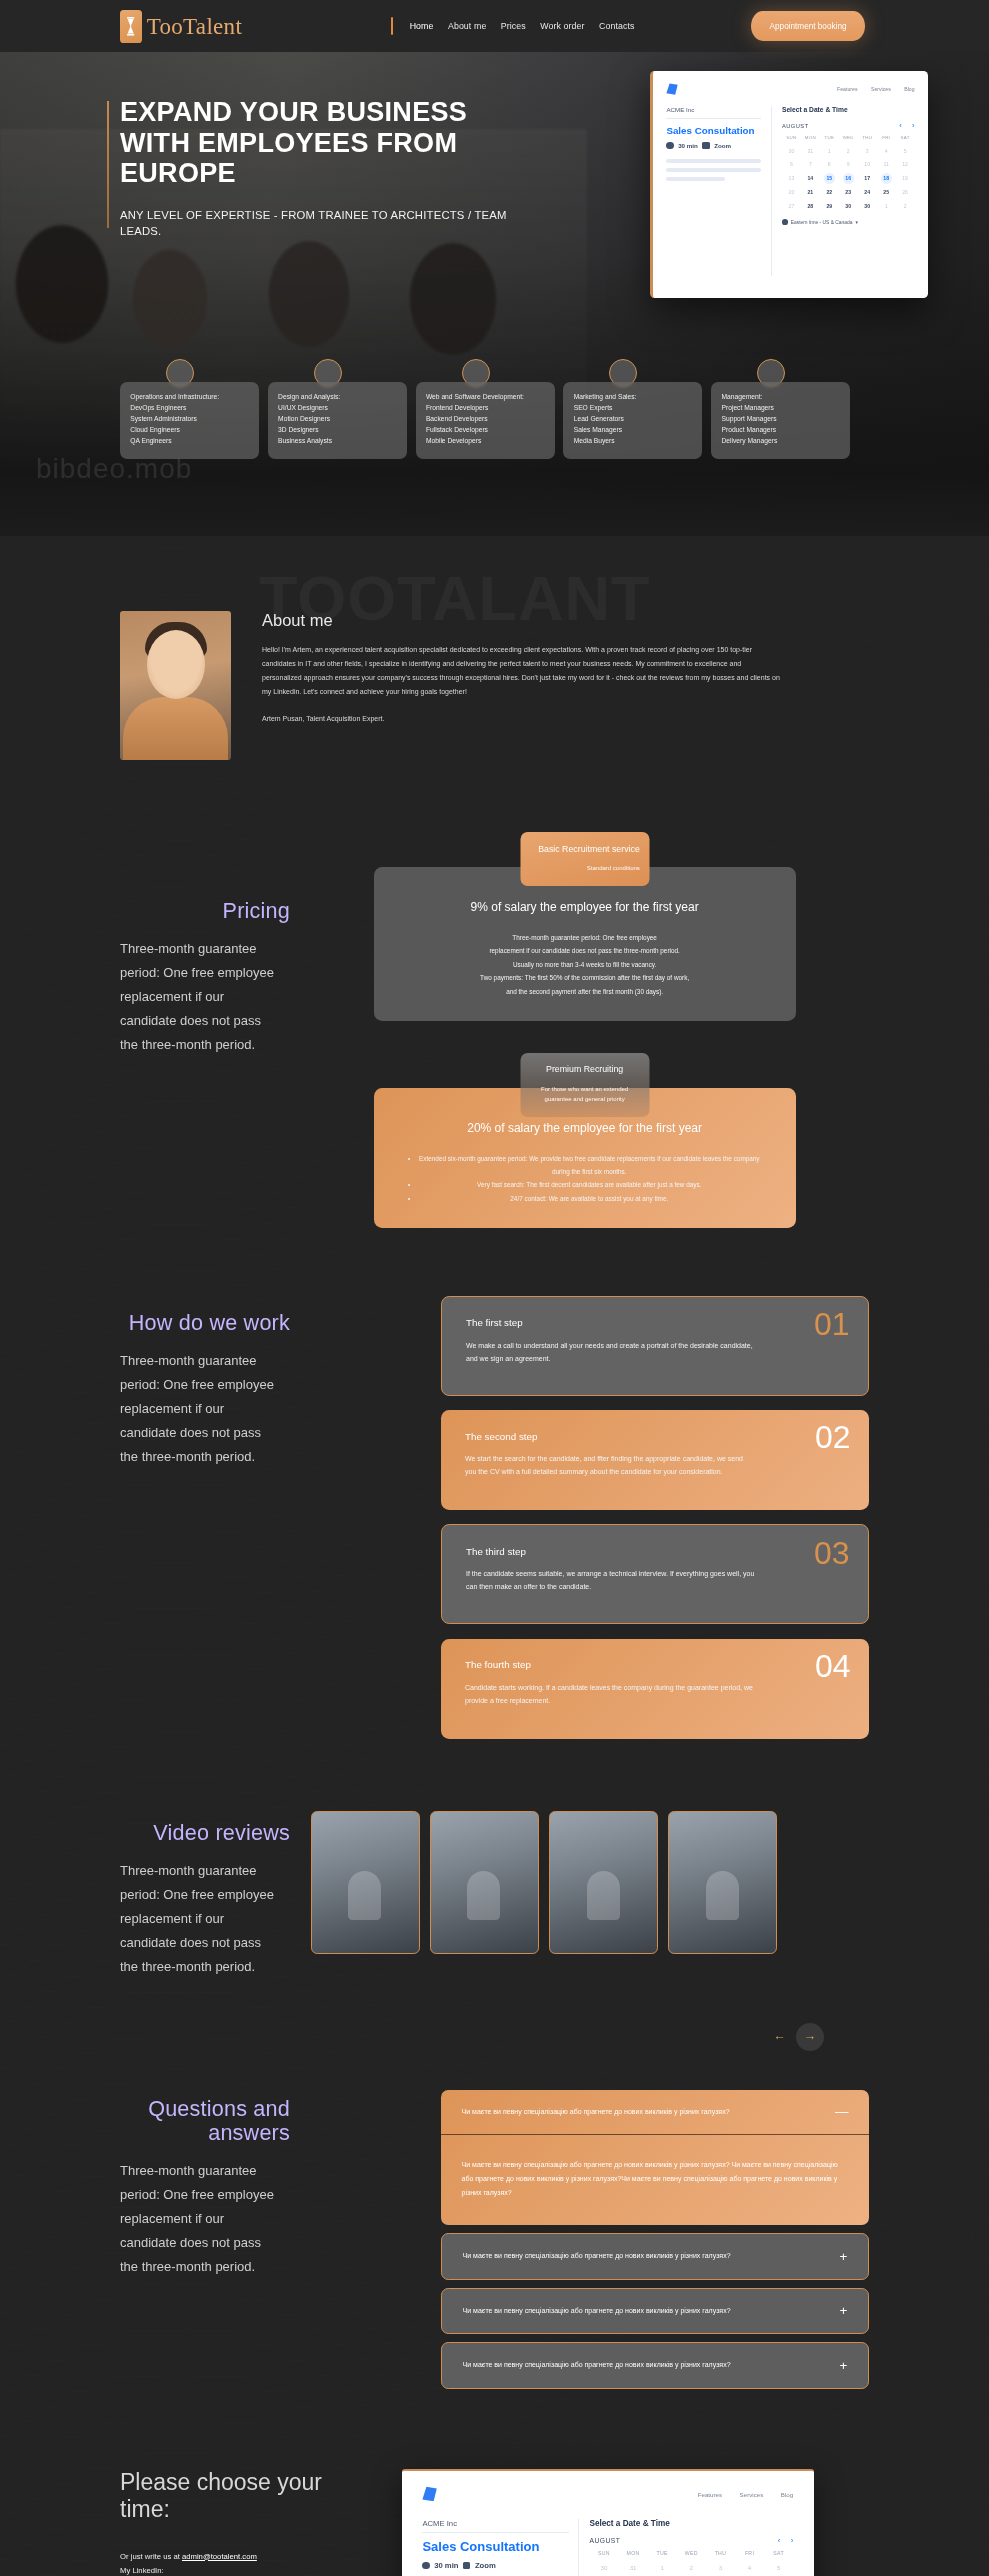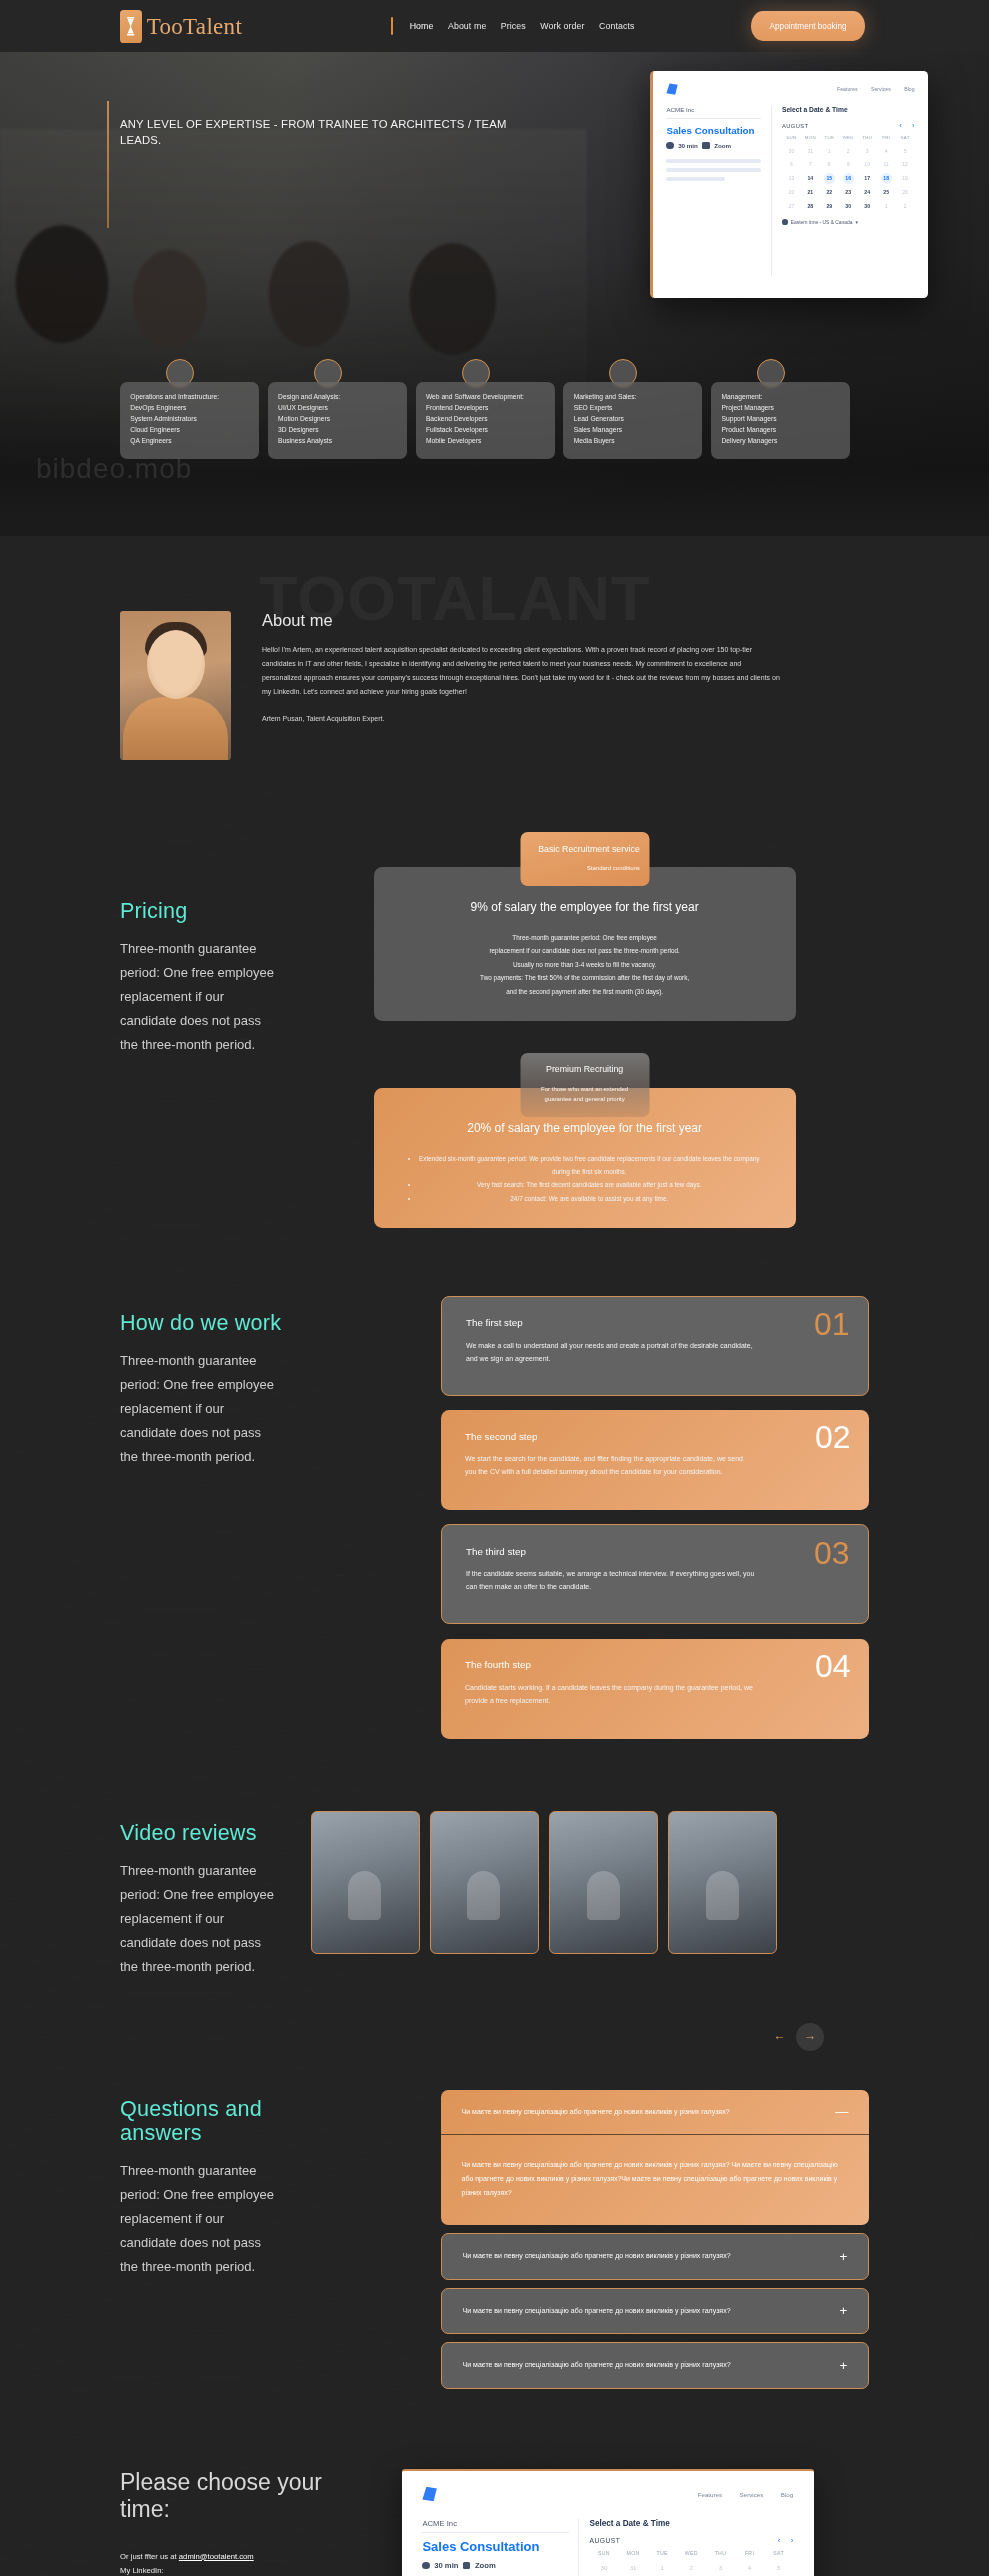--- a/index.html
+++ b/index.html
@@ -135,21 +135,21 @@
     width:139px; min-height:77px; border-radius:7.2px; padding:10.3px 10.3px;
     background:rgba(112,112,112,.62); backdrop-filter:blur(1.5px);
     font-size:6.7px; line-height:1.62; color:#f0f0f0;
   }
   .exp-head { display:block; }
   .exp-dot {
     position:absolute; top:-23px; width:28px; height:28px; border-radius:50%;
     border:0.8px solid #d1914f; background:rgba(120,120,120,.55);
   }
   .exp-card-wrap { position:relative; }
-  .sec-title { font-size:21.6px; font-weight:300; color:#5eead4; line-height:1.12; letter-spacing:0.2px; }
+  .sec-title { font-size:21.6px; font-weight:300; color:#c4b5fd; line-height:1.12; letter-spacing:0.2px;text-align:right; }
   .sec-note { margin-top:13.4px; font-size:13px; line-height:1.85; color:#cfcfcf; max-width:155px; font-weight:300; }
 
   
   .about { position:relative; padding:75px 120px 62px; display:flex; gap:31px; }
   .about-photo {
     width:111px; height:149px; border-radius:3.1px; flex:none;
     background:linear-gradient(170deg,#b98a62 0%,#c79a72 40%,#6d5746 100%);
     position:relative; overflow:hidden;
   }
   .about-photo .face {
@@ -308,20 +308,21 @@
 
     <button class="cta-btn">Appointment booking</button>
   </header>
 
   <section class="hero">
     <div class="hero-people"></div>
     <div class="hero-blur-wm">bibdeo.mob</div>
 
     <div class="hero-copy">
       <span class="hero-bar"></span>
+      <h1 class="hero-title">EXPAND YOUR BUSINESS WITH EMPLOYEES FROM EUROPE</h1>
       <p class="hero-sub">ANY LEVEL OF EXPERTISE - FROM TRAINEE TO ARCHITECTS / TEAM LEADS.</p>
     </div>
 
     <div class="booking-hero">
       <div class="bw">
         <div class="bw-top">
           <span class="bw-logo"></span>
           <div class="bw-nav">
             <span>Features</span>
             <span>Services</span>
@@ -604,21 +605,21 @@
 
     </div>
       </div>
   </section>
 
   <section class="book">
     <div class="book-left">
       <h2>Please choose your time:</h2>
       <div class="book-contacts">
         <div>
-          <span>Or just ffter us at </span><a href="#">admin@tootalent.com</a>
+          <span>Or just write us at </span><a href="#">admin@tootalent.com</a>
         </div>
         <div>My LinkedIn:</div>
         <div>My telegram:</div>
       </div>
     </div>
     <div class="book-right">
       <div class="booking-big">
         <div class="bw">
           <div class="bw-top">
             <span class="bw-logo"></span>

